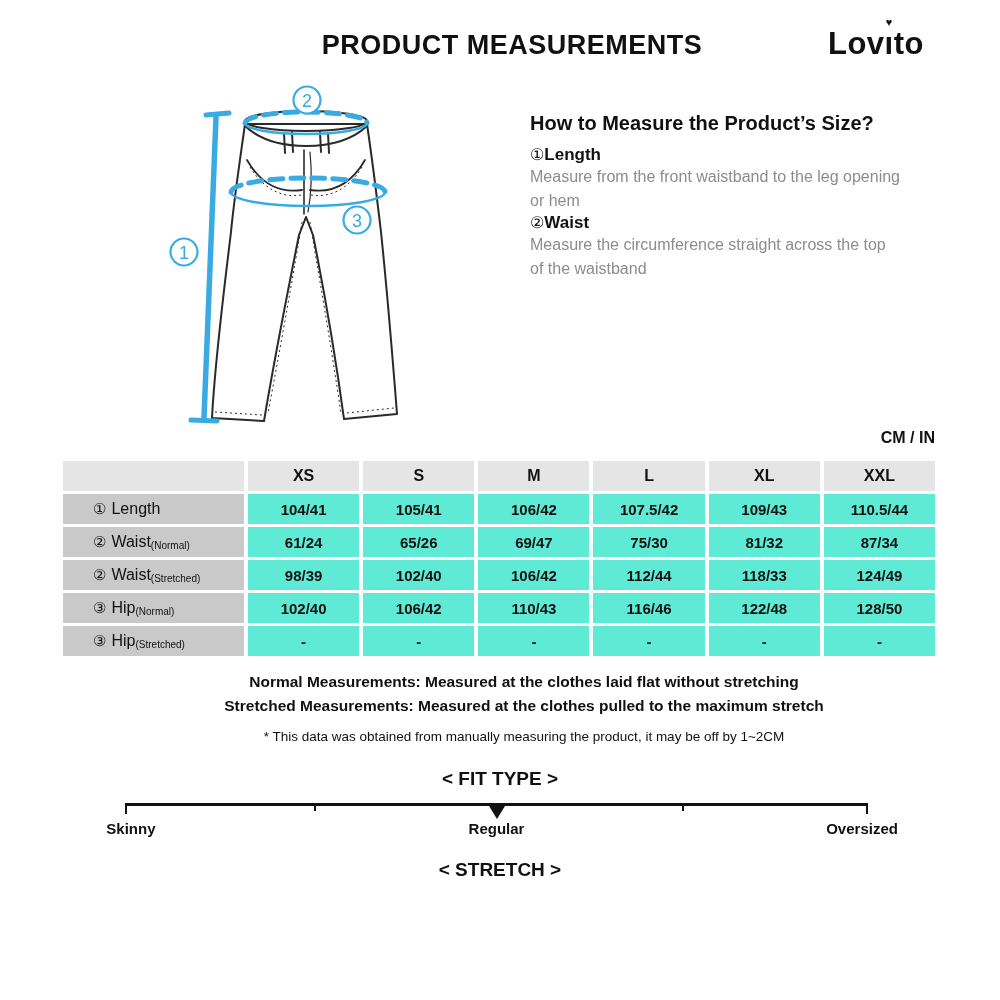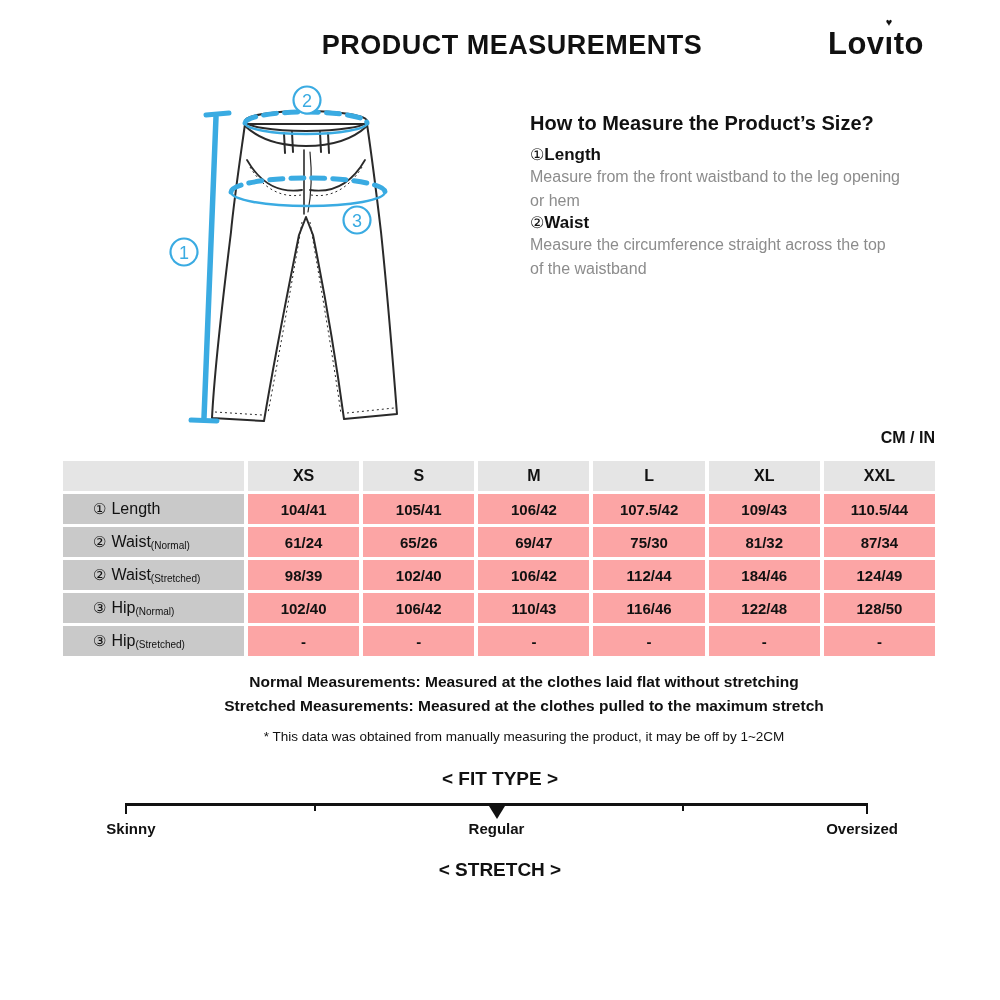--- a/index.html
+++ b/index.html
@@ -30,21 +30,21 @@
   .ht-desc { font-size:16px; color:#8c8c8c; line-height:24px; }
   
   .unit-label { position:absolute; right:65px; top:429px; font-size:16px; font-weight:bold; }
   .size-table {
     position:absolute; left:63px; top:461px; width:872px;
     display:grid; grid-template-columns:181px repeat(6,1fr);
     row-gap:3px; column-gap:4px;
   }
   .cell {
     height:30px; display:flex; align-items:center; justify-content:center;
-    background:#fca5a5; font-weight:bold; font-size:15px;
+    background:#5eead4; font-weight:bold; font-size:15px;
   }
   .cell.hdr { background:#e5e5e5; font-size:16px; }
   .cell.lbl { background:#c9c9c9; justify-content:flex-start; padding-left:30px; font-weight:normal; }
   .rnum { font-size:15px; margin-right:5px; }
   .rname { font-size:16px; }
   .rsub { font-size:10px; position:relative; top:3px; }
   
   .notes { position:absolute; top:670px; left:0; width:100%; text-align:center;margin-left:24px; }
   .note-line { font-size:15.5px; font-weight:bold; line-height:24px; }
   .note-disc { font-size:13.5px; margin-top:11px; }
@@ -183,21 +183,21 @@
 
     <div class="cell lbl">
         <span class="rnum">②</span>
         <span class="rname">Waist</span>
         <span class="rsub">(Stretched)</span>
       </div>
     <div class="cell">98/39</div>
     <div class="cell">102/40</div>
     <div class="cell">106/42</div>
     <div class="cell">112/44</div>
-    <div class="cell">184/46</div>
+    <div class="cell">118/33</div>
     <div class="cell">124/49</div>
 
     <div class="cell lbl">
         <span class="rnum">③</span>
         <span class="rname">Hip</span>
         <span class="rsub">(Normal)</span>
       </div>
     <div class="cell">102/40</div>
     <div class="cell">106/42</div>
     <div class="cell">110/43</div>

